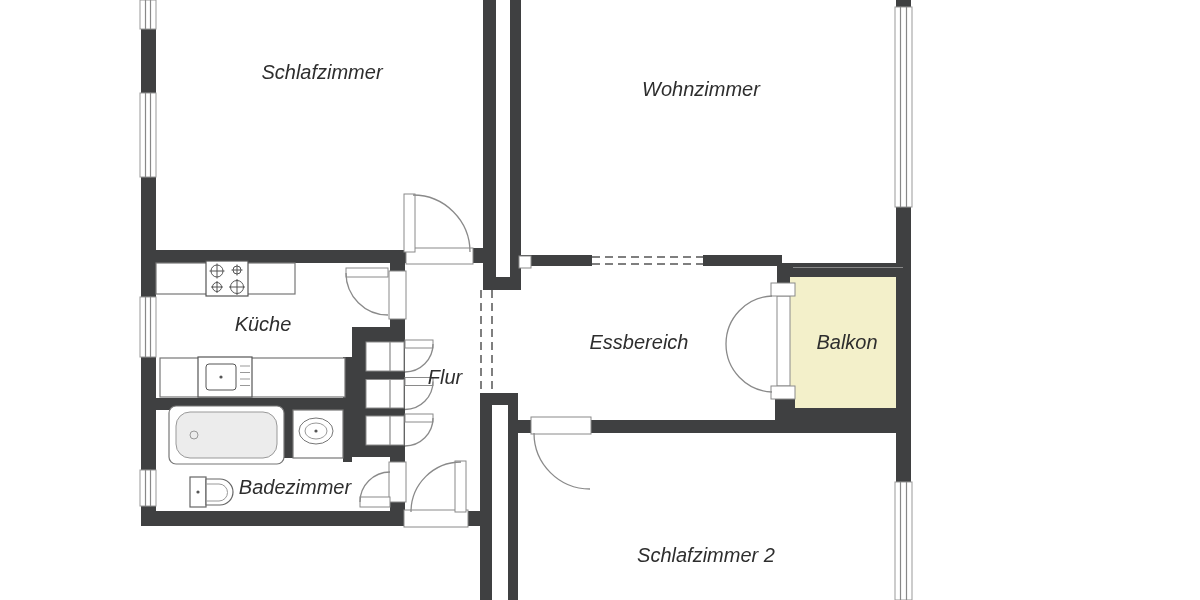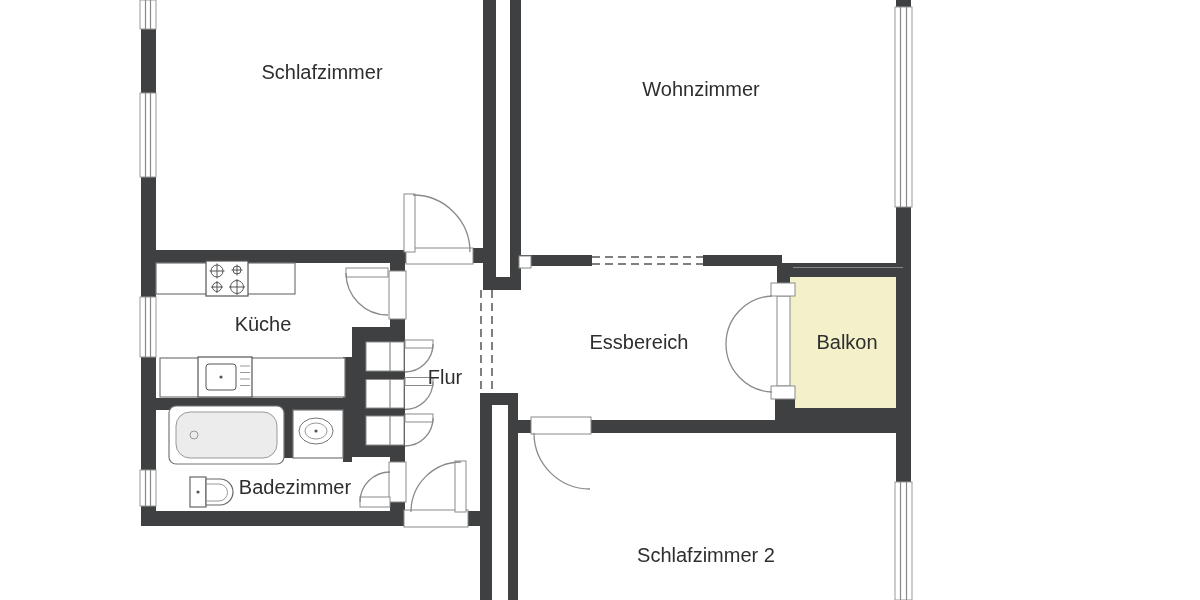--- a/index.html
+++ b/index.html
@@ -1,17 +1,17 @@
 <!DOCTYPE html>
 <html><head>
 <meta charset="utf-8">
 <style>
   html,body{margin:0;padding:0;background:#ffffff;}
   .stage{position:relative;width:1008px;height:600px;background:#ffffff;overflow:hidden;
-         font-family:"Liberation Sans", sans-serif;}
+         font-family:"Liberation Sans", sans-serif;font-style:italic;}
   svg{position:absolute;left:0;top:0;}
   .wall{fill:#3f4041;stroke:none;}
   .chan{fill:#ffffff;stroke:none;}
   .opening{fill:#ffffff;stroke:#8a8a8a;stroke-width:1;}
   .leaf{fill:#ffffff;stroke:#8a8a8a;stroke-width:1;}
   .arc{fill:none;stroke:#8a8a8a;stroke-width:1.3;}
   .fix{fill:#ffffff;stroke:#777777;stroke-width:1.2;}
   .fixthin{fill:none;stroke:#999999;stroke-width:1;}
   .win{fill:#ffffff;stroke:#999999;stroke-width:1;}
   .winline{stroke:#888888;stroke-width:1.2;fill:none;}

